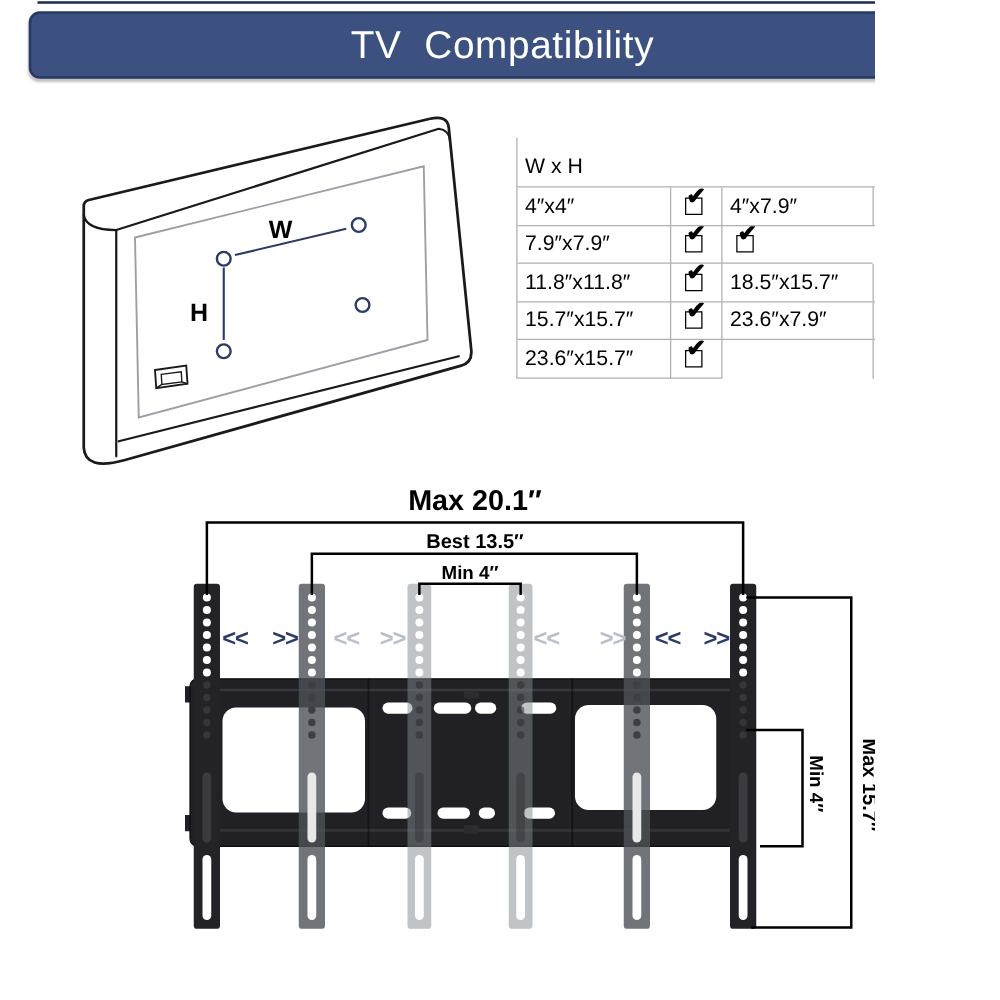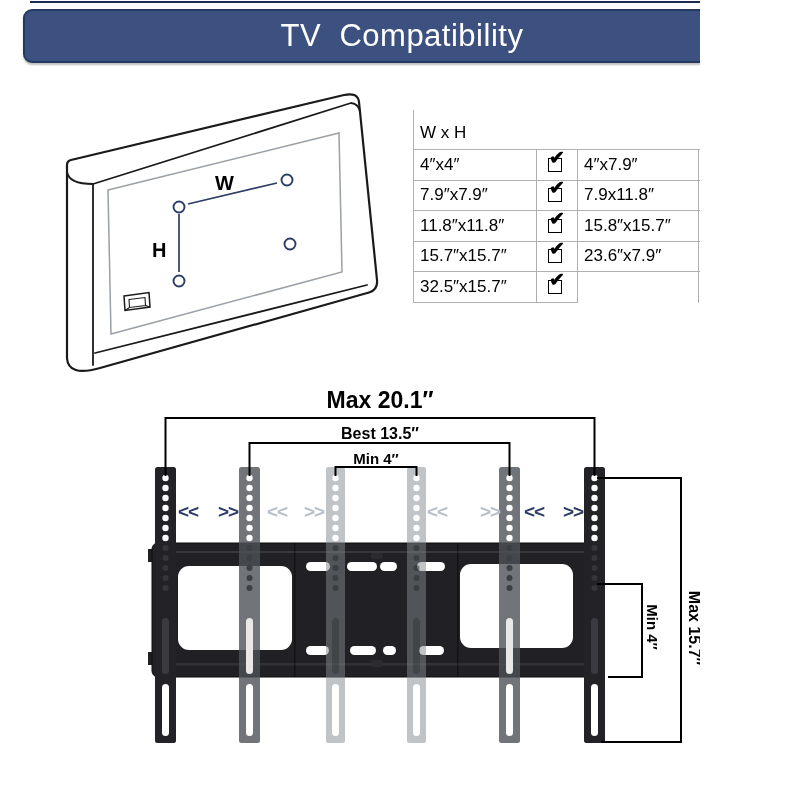--- a/index.html
+++ b/index.html
@@ -92,35 +92,34 @@
             </span>
           </div>
         </div>
         <div class="vt-row">
           <div class="vt-cell vt-size">7.9″x7.9″</div>
           <div class="vt-cell vt-check bl">
             <span class="chk">
               <span class="chk-mark">✔</span>
             </span>
           </div>
-          <div class="vt-cell vt-size bl">7.9x11.8″</div>
           <div class="vt-cell vt-check bl">
             <span class="chk">
               <span class="chk-mark">✔</span>
             </span>
           </div>
         </div>
         <div class="vt-row">
           <div class="vt-cell vt-size">11.8″x11.8″</div>
           <div class="vt-cell vt-check bl">
             <span class="chk">
               <span class="chk-mark">✔</span>
             </span>
           </div>
-          <div class="vt-cell vt-size bl">15.8″x15.7″</div>
+          <div class="vt-cell vt-size bl">18.5″x15.7″</div>
           <div class="vt-cell vt-check bl">
             <span class="chk">
               <span class="chk-mark">✔</span>
             </span>
           </div>
         </div>
         <div class="vt-row">
           <div class="vt-cell vt-size">15.7″x15.7″</div>
           <div class="vt-cell vt-check bl">
             <span class="chk">
@@ -128,21 +127,21 @@
             </span>
           </div>
           <div class="vt-cell vt-size bl">23.6″x7.9″</div>
           <div class="vt-cell vt-check bl">
             <span class="chk">
               <span class="chk-mark">✔</span>
             </span>
           </div>
         </div>
         <div class="vt-row">
-          <div class="vt-cell vt-size">32.5″x15.7″</div>
+          <div class="vt-cell vt-size">23.6″x15.7″</div>
           <div class="vt-cell vt-check bl">
             <span class="chk">
               <span class="chk-mark">✔</span>
             </span>
           </div>
           <div class="vt-cell vt-size bl nb"></div>
           <div class="vt-cell vt-check bl nb"></div>
         </div>
       </div>
   </div>

